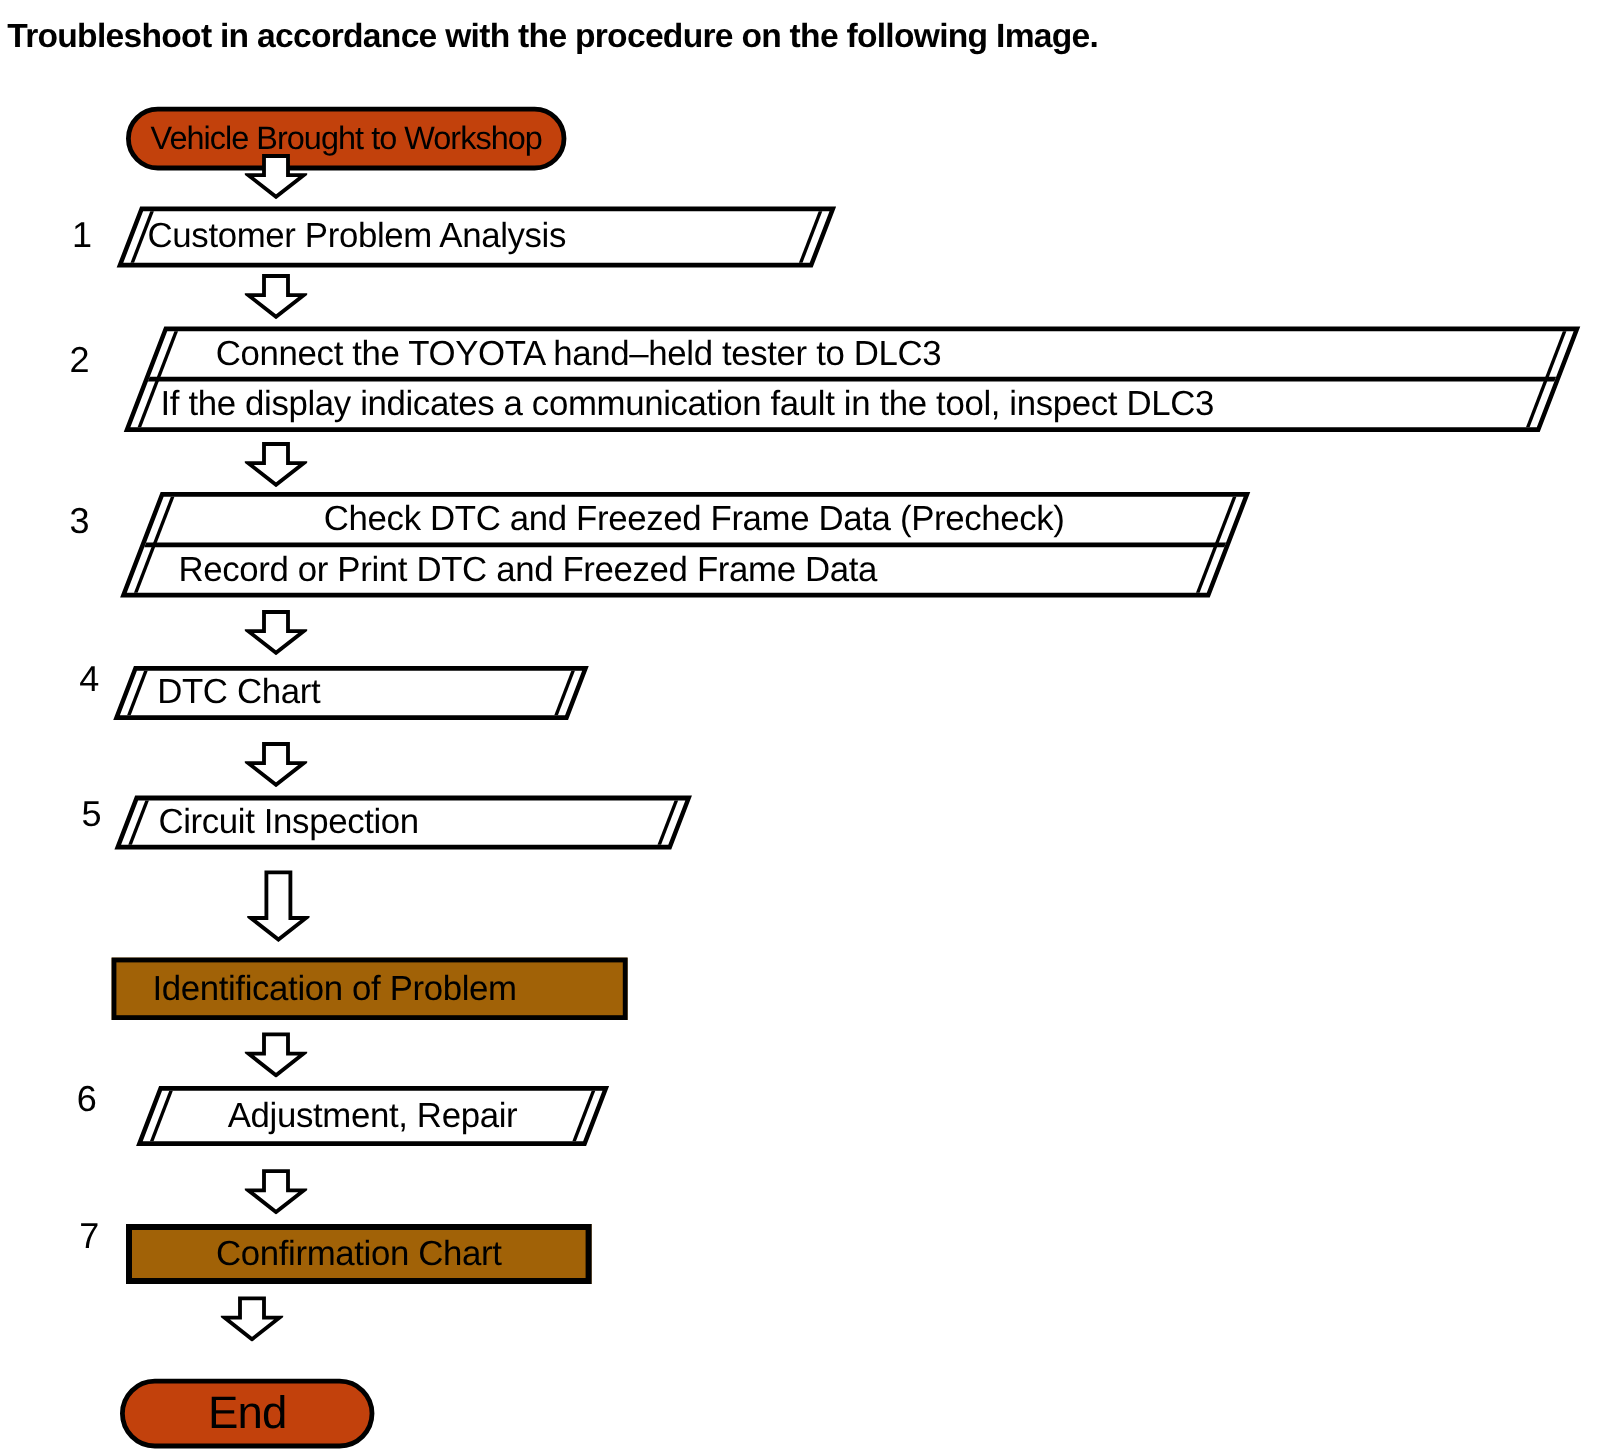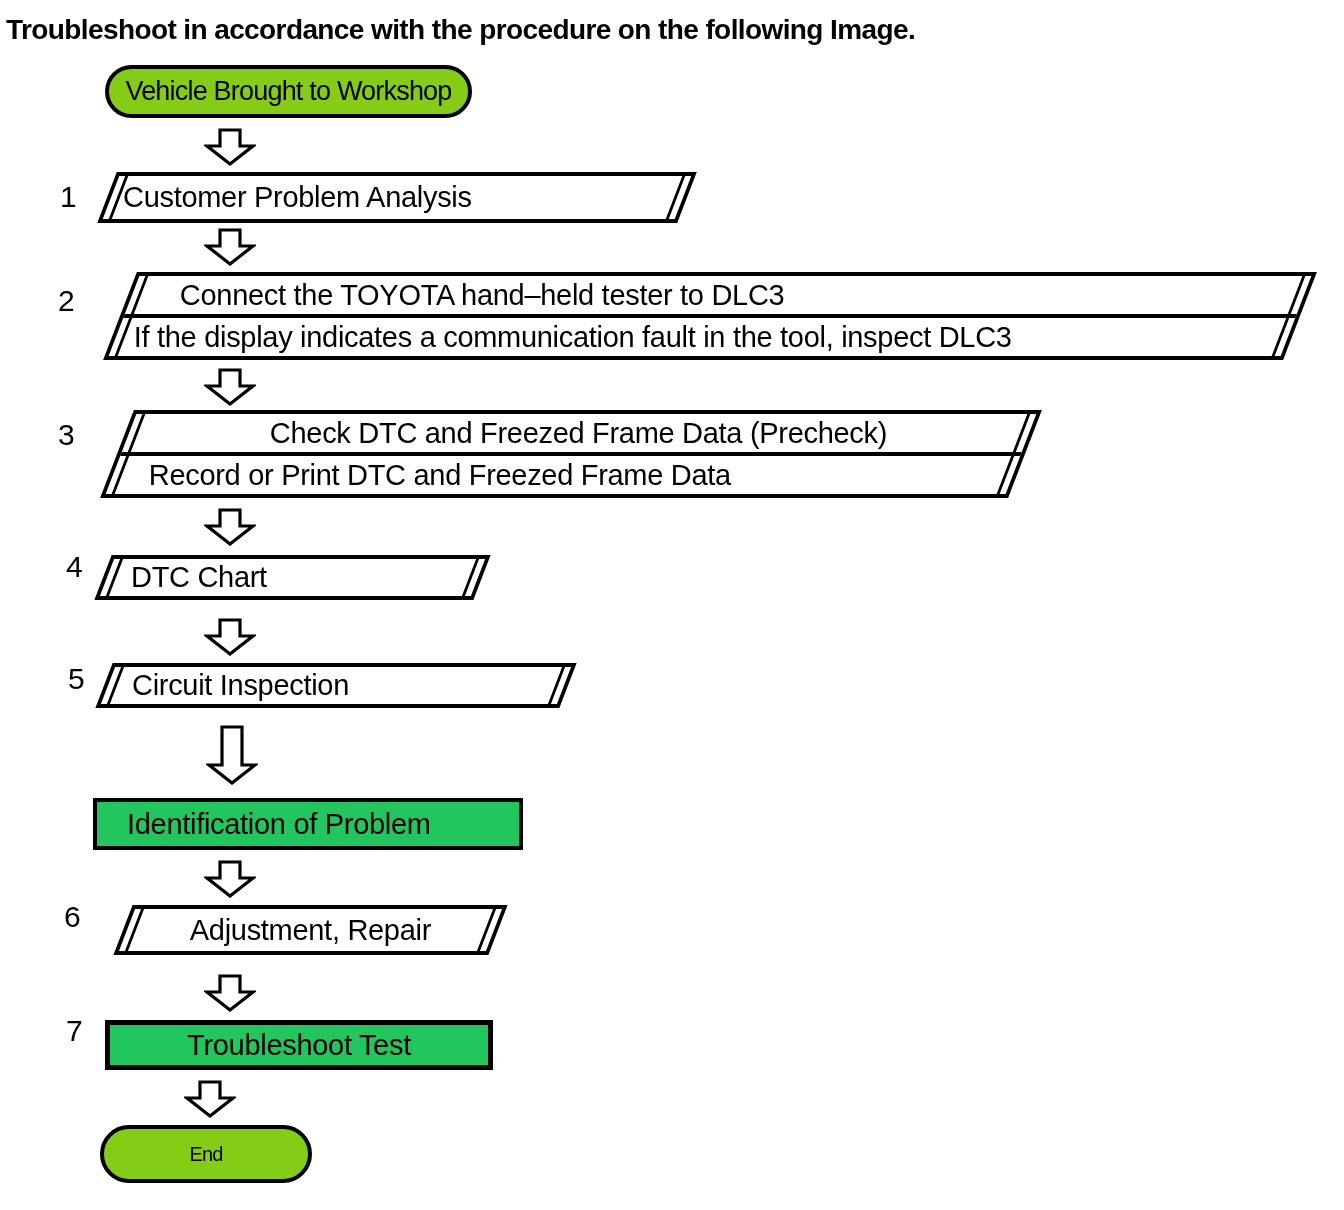--- a/index.html
+++ b/index.html
@@ -17,32 +17,33 @@
     position: absolute;
     left: 6px; top: 14px;
     font-size: 28px;
     font-weight: 700;
     letter-spacing: -0.6px;
     white-space: nowrap;
   }
   .stadium {
     position: absolute;
     box-sizing: border-box;
-    background: #84cc16;
+    background: #c2410c;
     border: 4px solid #000;
     border-radius: 30px;
     display: flex;
     align-items: center;
     justify-content: center;
+    margin-top: 24px;
   }
   .stadium .txt { font-size: 27px; letter-spacing: -0.8px; white-space: nowrap; }
   .rect {
     position: absolute;
     box-sizing: border-box;
-    background: #22c55e;
+    background: #a16207;
     border: 4px solid #000;
     display: flex;
     align-items: center;
   }
   .rect.center { justify-content: center; }
   .rect .txt { font-size: 29px; letter-spacing: -0.3px; white-space: nowrap; }
   .pgram {
     position: absolute;
     box-sizing: border-box;
     background: #fff;
@@ -195,24 +196,24 @@
       </div>
     </div>
   </div>
 
   <svg class="arrow" style="left:204px; top:974px;" width="52" height="38" viewBox="0 0 52 38">
     <path d="M16 2 H36 V18 H49 L26 36 L3 18 H16 Z"></path>
   </svg>
 
   <div class="stepnum" style="left:66px; top:1016px;">7</div>
   <div class="rect center" style="left:105px; top:1020px; width:388px; height:50px; border-width:5px;">
-    <span class="txt">Troubleshoot Test</span>
+    <span class="txt">Confirmation Chart</span>
   </div>
 
   <svg class="arrow" style="left:184px; top:1080px;" width="52" height="38" viewBox="0 0 52 38">
     <path d="M16 2 H36 V18 H49 L26 36 L3 18 H16 Z"></path>
   </svg>
 
   <div class="stadium" style="left:100px; top:1125px; width:212px; height:58px;">
-    <span class="txt" style="font-size:20px;">End</span>
+    <span class="txt" style="font-size:38px;">End</span>
   </div>
 
 </div>
 
 </body></html>

